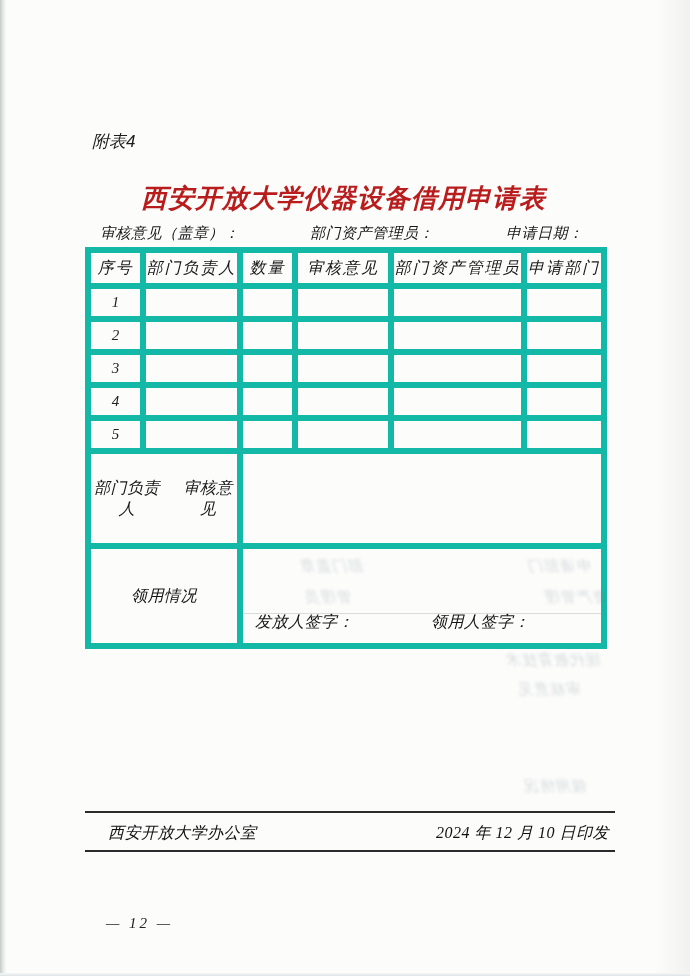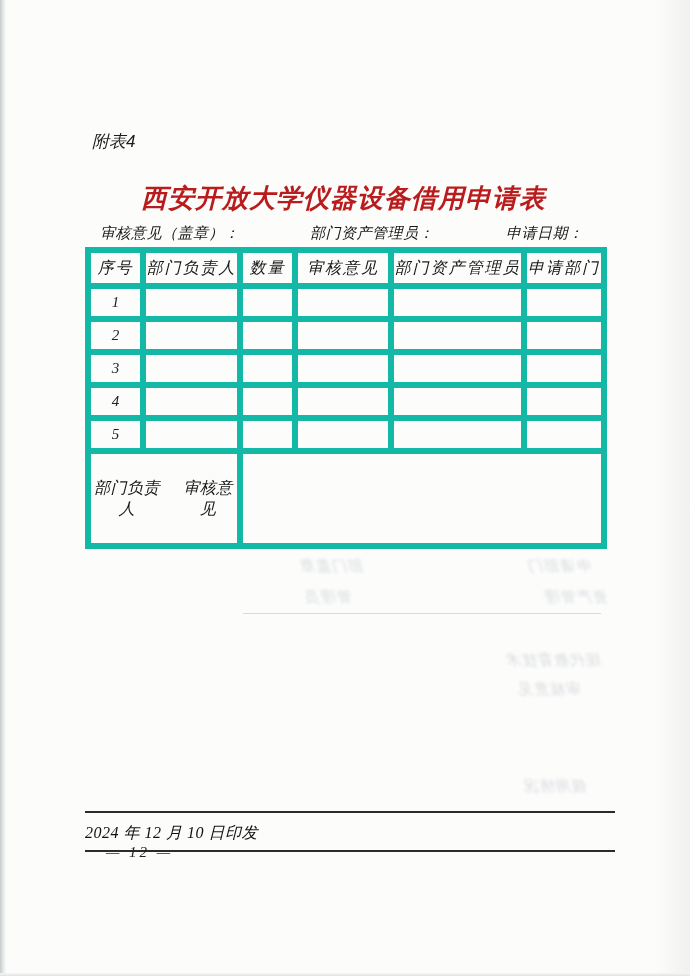--- a/index.html
+++ b/index.html
@@ -82,23 +82,23 @@
   }
   .footer-rule-top    { top:811px; }
   .footer-rule-bottom { top:850px; }
   .footer-row {
     position:absolute; left:85px; top:823px; width:530px;
     display:flex; justify-content:space-between; align-items:center;
     font-family:"Liberation Serif", serif; font-size:16px; color:#111;
     letter-spacing:0.5px; white-space:nowrap;
   }
   .footer-office { margin-left:23px; }
-  .footer-date   { }
+  .footer-date   { margin-right:6px; }
   .page-number {
-    position:absolute; left:106px; top:844px;
+    position:absolute; left:106px; top:915px;
     font-family:"Liberation Serif", serif;
     font-size:15px; letter-spacing:3px; color:#222; white-space:nowrap;
   }
 
   
   .bleed {
     position:absolute; transform:scaleX(-1);
     filter:blur(1.5px); opacity:0.28; color:#76818d;
     font-size:15px; letter-spacing:1px; white-space:nowrap; pointer-events:none;
   }
@@ -195,25 +195,37 @@
         <td class="label-cell" colspan="2">
           <div class="label-lines">
             <div>部门负责人</div>
             <div>审核意见</div>
           </div>
         </td>
         <td colspan="4"></td>
       </tr>
 
 
+      <tr class="sec-3">
+        <td class="label-cell" colspan="2">
+          <div class="label-lines">
+            <div>领用情况</div>
+          </div>
+        </td>
+        <td colspan="4" class="sig-cell">
+          <span class="sig sig-issuer">发放人签字：</span>
+          <span class="sig sig-recipient">领用人签字：</span>
+        </td>
+      </tr>
     </tbody>
   </table>
 
   <div class="footer-rule footer-rule-top"></div>
   <div class="footer-row">
+    <span class="footer-office">西安开放大学办公室</span>
     <span class="footer-date">2024 年 12 月 10 日印发</span>
   </div>
   <div class="footer-rule footer-rule-bottom"></div>
 
   <div class="page-number">— 12 —</div>
 
   <div class="bleed b1">部门盖章</div>
   <div class="bleed b2">管理员</div>
   <div class="bleed b3">申请部门</div>
   <div class="bleed b4">资产管理</div>

